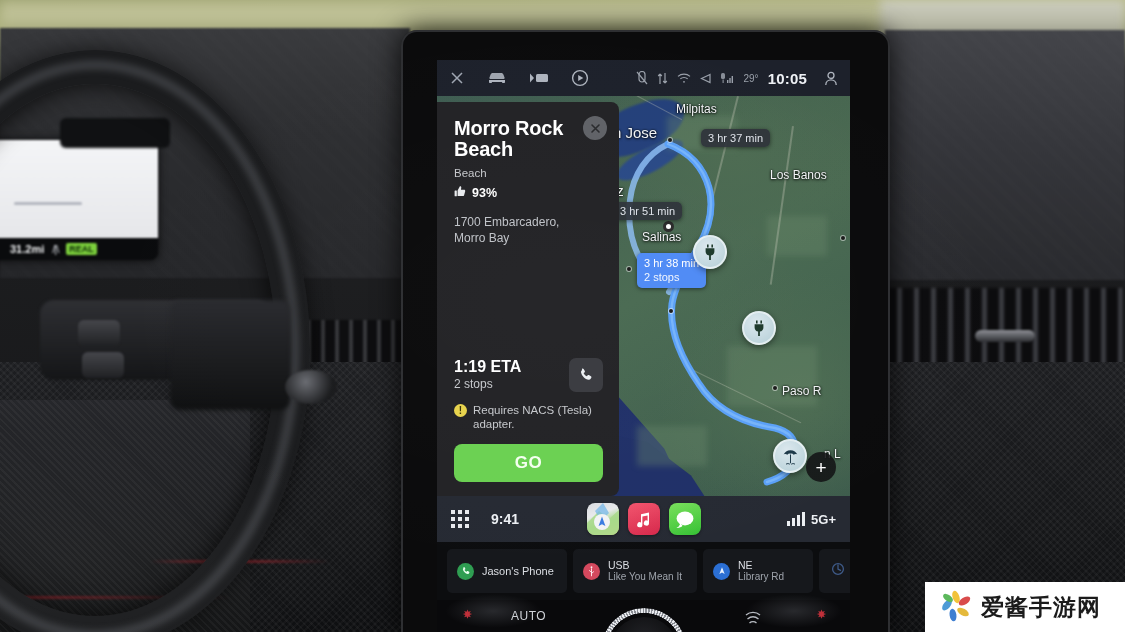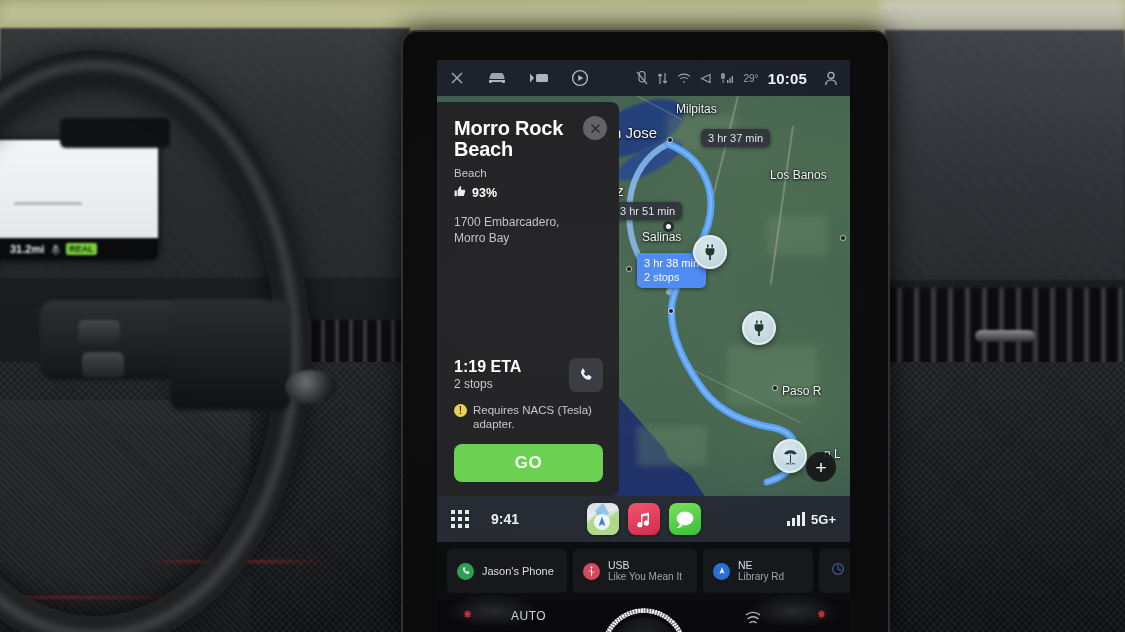--- a/index.html
+++ b/index.html
@@ -755,14 +755,27 @@
         <svg width="13" height="13" viewBox="0 0 14 14" fill="#c0303a">
             <path d="M7 0.5 L8 3 L10.6 2.2 L9.2 4.6 L12 5.5 L9.2 6.4 L10.6 8.8 L8 8 L7 10.5 L6 8 L3.4 8.8 L4.8 6.4 L2 5.5 L4.8 4.6 L3.4 2.2 L6 3 Z"></path>
           </svg>
       </span>
     </div>
   </div>
   <div class="screen-bezel-hl"></div>
 
   <div class="glare"></div>
 
+  <div class="watermark">
+    <div class="wm-flower">
+      <svg width="34" height="34" viewBox="0 0 34 34">
+        <ellipse cx="17" cy="7" rx="3.4" ry="6.4" fill="#f2c23a" transform="rotate(-18 17 7)"></ellipse>
+        <ellipse cx="25.5" cy="11" rx="3.4" ry="6.4" fill="#d94b4b" transform="rotate(58 25.5 11)"></ellipse>
+        <ellipse cx="24" cy="22" rx="3.4" ry="6.4" fill="#e4b93c" transform="rotate(120 24 22)"></ellipse>
+        <ellipse cx="14" cy="25" rx="3.4" ry="6.4" fill="#3f7fd1" transform="rotate(172 14 25)"></ellipse>
+        <ellipse cx="8" cy="15" rx="3.4" ry="6.4" fill="#4e9bd6" transform="rotate(40 8 15)"></ellipse>
+        <ellipse cx="9" cy="8" rx="3.2" ry="5.6" fill="#5cb85c" transform="rotate(-55 9 8)"></ellipse>
+      </svg>
+    </div>
+    <div class="wm-text">爱酱手游网</div>
+  </div>
 
 </div>
 
 </body></html>

